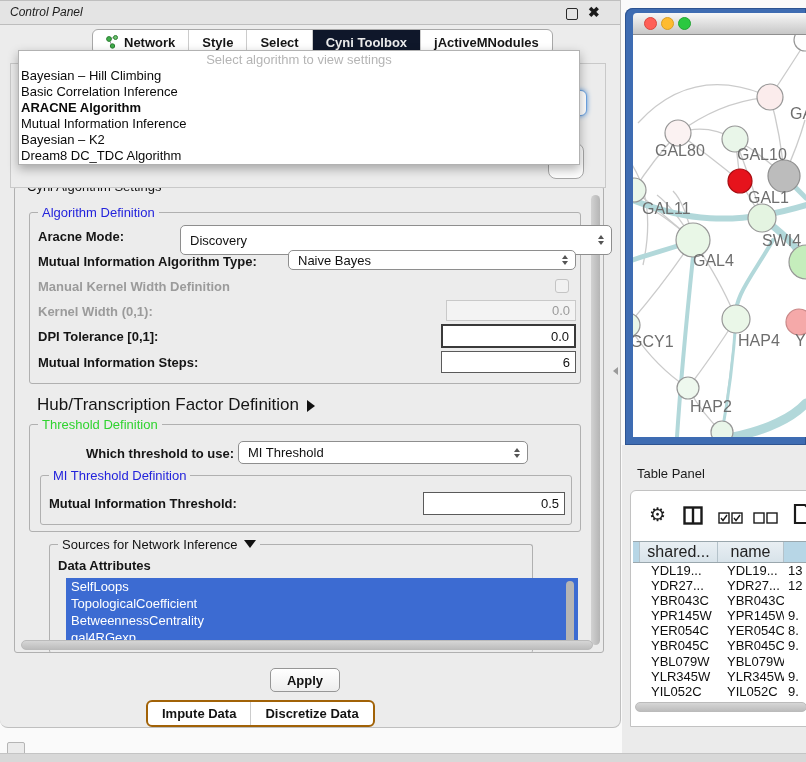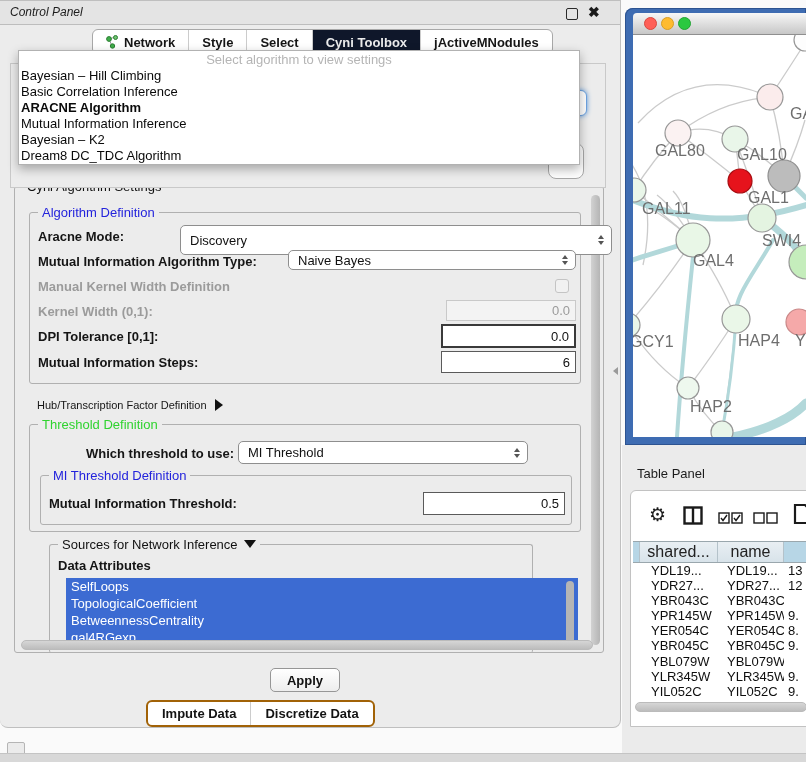--- a/index.html
+++ b/index.html
@@ -33,21 +33,21 @@
                border-radius:6px;box-shadow:0 0 5px #5b9ae0;z-index:5;}
   .ghost-btn{left:548px;top:142px;width:34px;height:34px;background:#fdfdfd;border:1px solid #a8a8a8;
              border-radius:8px;z-index:5;}
   .ghost-panel{left:10px;top:62px;width:596px;height:125px;background:#ececec;border:1px solid #c9c9c9;z-index:4;box-sizing:border-box;}
   
   .group{border:1px solid #b0b0b0;border-radius:3px;box-sizing:border-box;}
   .gtitle{position:absolute;top:-8px;left:8px;background:#ececec;padding:0 4px;font-size:13px;white-space:nowrap;}
   .blue{color:#2323dc;} .green{color:#2fd32f;}
   .flabel{font-size:13px;font-weight:bold;color:#151515;white-space:nowrap;}
   .flabel.dis{color:#9b9b9b;}
-  .plain{font-size:11px;color:#151515;white-space:nowrap;}
+  .plain{font-size:17px;color:#151515;white-space:nowrap;}
   
   .combo{background:#fff;border:1px solid #8e8e8e;border-radius:5px;box-sizing:border-box;
          display:flex;align-items:center;font-size:13px;color:#111;padding-left:9px;}
   .combo .spin{margin-left:auto;margin-right:7px;display:flex;flex-direction:column;gap:2px;}
   .combo .up{width:0;height:0;border-left:3.5px solid transparent;border-right:3.5px solid transparent;border-bottom:4px solid #555;}
   .combo .dn{width:0;height:0;border-left:3.5px solid transparent;border-right:3.5px solid transparent;border-top:4px solid #555;}
   
   .tin{box-sizing:border-box;background:#fff;font-size:13px;color:#111;text-align:right;
        padding-right:5px;display:flex;align-items:center;justify-content:flex-end;}
   .tin.dis{background:#f3f3f3;color:#9b9b9b;border:1px solid #c9c9c9;}

